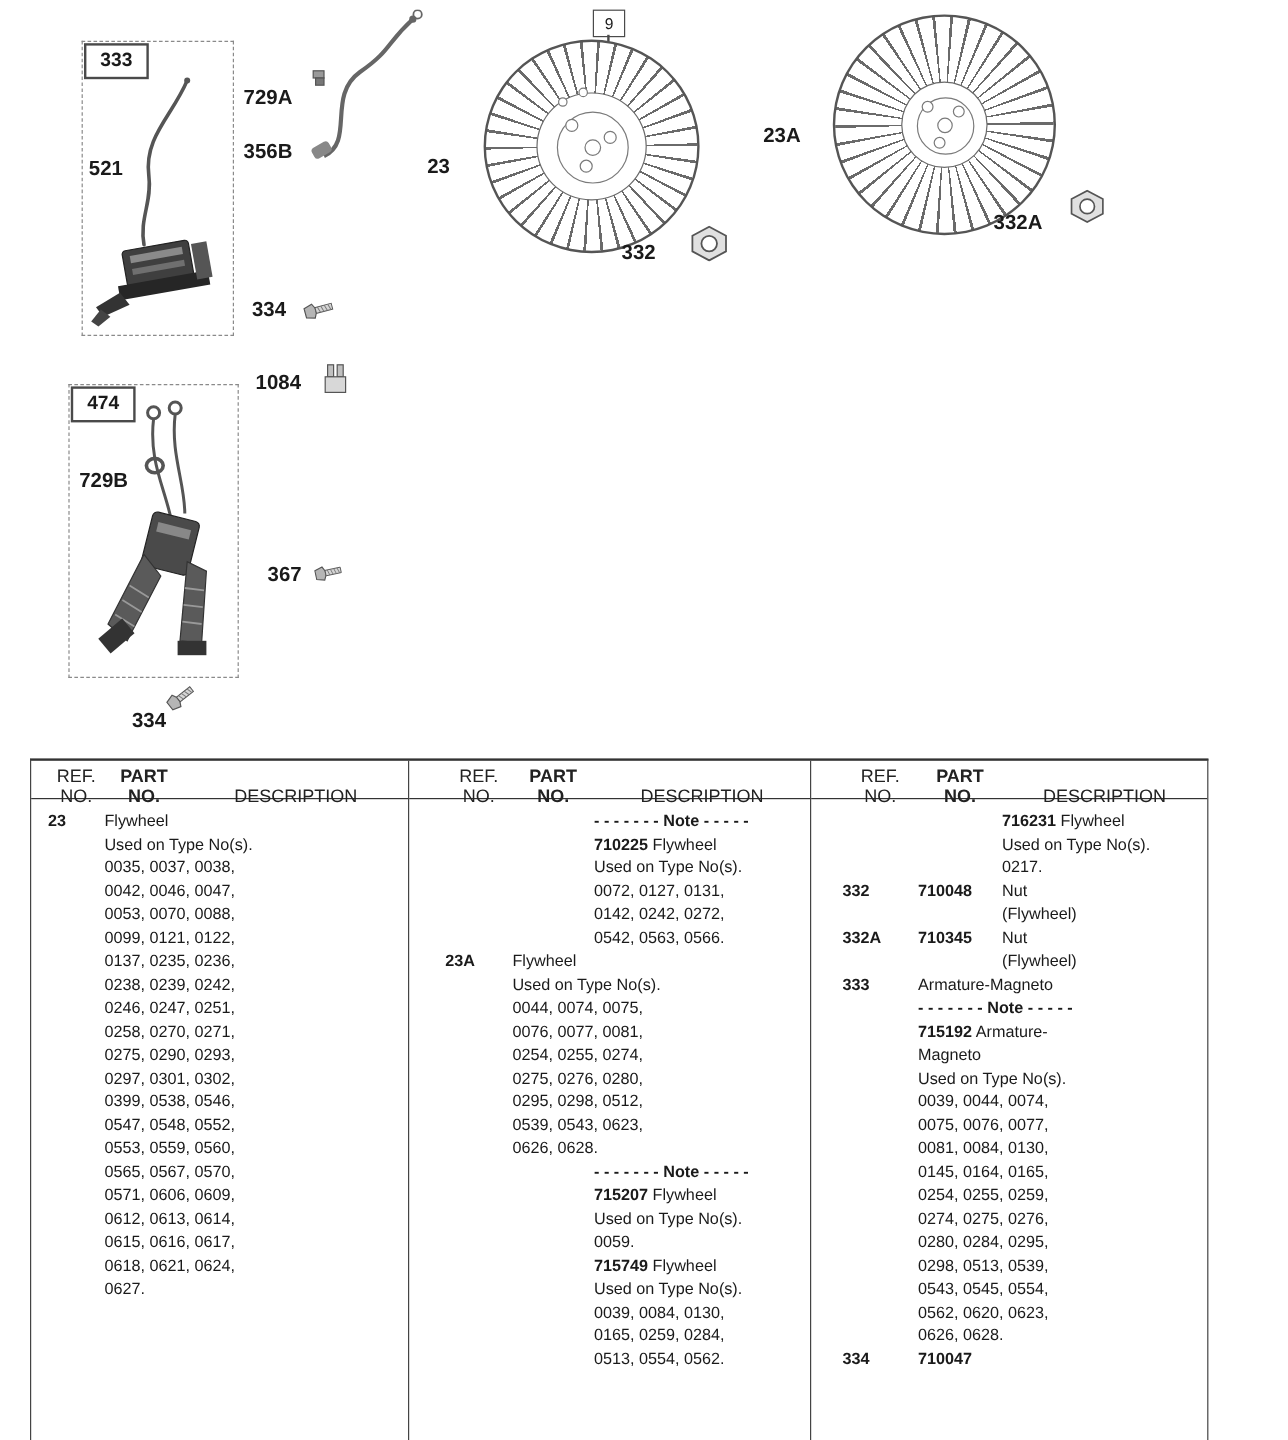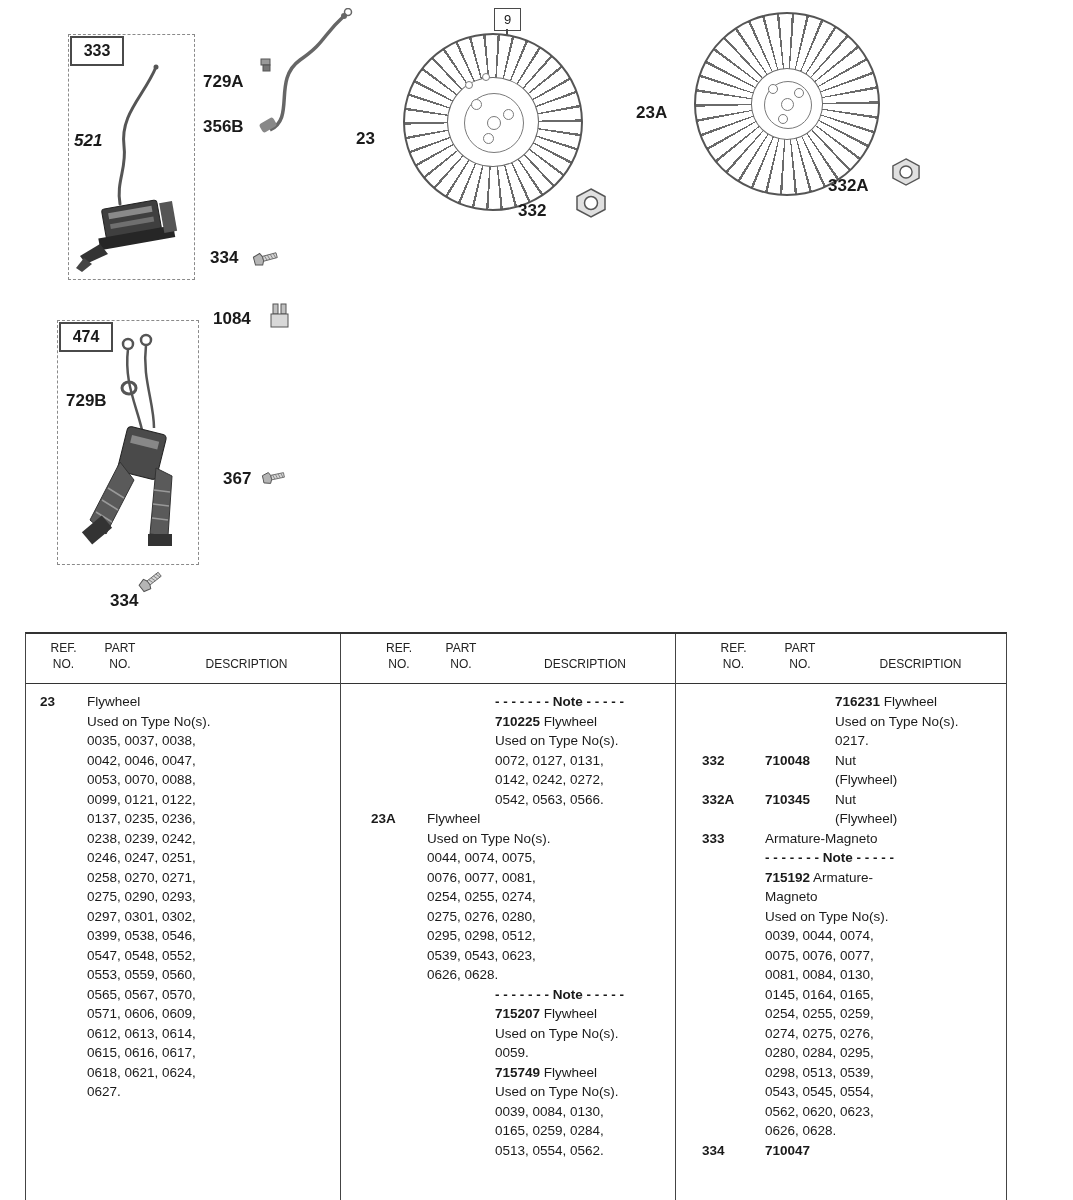--- a/index.html
+++ b/index.html
@@ -33,26 +33,26 @@
   .table-wrap {
     position:absolute; left:25px; top:632px; width:980px; height:568px;
     border-top:2px solid #333; border-left:1.5px solid #444; border-right:1.5px solid #444;
     display:flex;
   }
   .t-col { box-sizing:border-box; }
   .t-col.c1 { width:315px; --pad:14px; --refw:47px; --partw:66px; border-right:1.5px solid #444; }
   .t-col.c2 { width:335px; --pad:30px; --refw:56px; --partw:68px; border-right:1.5px solid #444; }
   .t-col.c3 { width:330px; --pad:26px; --refw:63px; --partw:70px; }
   .t-hdr {
-    display:flex; height:50px; border-bottom:1.5px solid #333;
+    display:flex; height:32px; border-bottom:1.5px solid #333;
     padding-left:var(--pad); padding-top:6px; box-sizing:border-box;
-    font-size:12px; line-height:16px; color:#222;
+    font-size:15px; line-height:16px; color:#222;
   }
   .h-ref  { width:var(--refw); text-align:center; }
-  .h-part { width:var(--partw); text-align:center; }
+  .h-part { width:var(--partw); text-align:center;font-weight:bold; }
   .h-desc { flex:1; text-align:center; padding-top:16px; }
   .t-body { padding-top:8px; }
   .entry { display:flex; padding-left:var(--pad); }
   .cell { font-size:13.5px; line-height:19.5px; }
   .cell.ref  { width:var(--refw); font-weight:bold; }
   .cell.part { width:var(--partw); font-weight:bold; }
   .cell.desc { flex:1; }
   .line { font-size:13.5px; line-height:19.5px; white-space:nowrap; }
   .b { font-weight:bold; }
 </style>
@@ -71,21 +71,21 @@
     <g transform="rotate(-10 60 158)">
       <rect x="30" y="140" width="56" height="30" rx="3" fill="#3f3f3f" stroke="#222"></rect>
       <rect x="36" y="145" width="44" height="6" fill="#8a8a8a"></rect>
       <rect x="36" y="156" width="44" height="5" fill="#6f6f6f"></rect>
       <rect x="22" y="168" width="76" height="12" fill="#262626"></rect>
       <rect x="88" y="144" width="13" height="30" fill="#555"></rect>
     </g>
     <path d="M26 180 L6 192 L12 200 L34 190 Z" fill="#333"></path>
     <path d="M10 194 L2 204 L8 208 L18 200 Z" fill="#444"></path>
   </svg>
-  <div class="lbl" style="left:74px; top:131px;font-style:italic;">521</div>
+  <div class="lbl" style="left:74px; top:131px;">521</div>
 
   <div class="lbl" style="left:203px; top:72px;text-align:right;">729A</div>
   <svg class="icon" style="left:258px; top:57px;" width="16" height="16" viewBox="0 0 16 16">
     <rect x="3" y="2" width="9" height="6" fill="#9a9a9a" stroke="#555"></rect>
     <rect x="5" y="8" width="7" height="6" fill="#777" stroke="#555"></rect>
   </svg>
 
   <div class="lbl" style="left:203px; top:117px;">356B</div>
   <svg class="icon" style="left:256px; top:8px;" width="100" height="132" viewBox="0 0 100 132">
     <path d="M14 122 C40 110 16 72 44 52 C70 34 66 28 88 8" fill="none" stroke="#666" stroke-width="3.5"></path>

